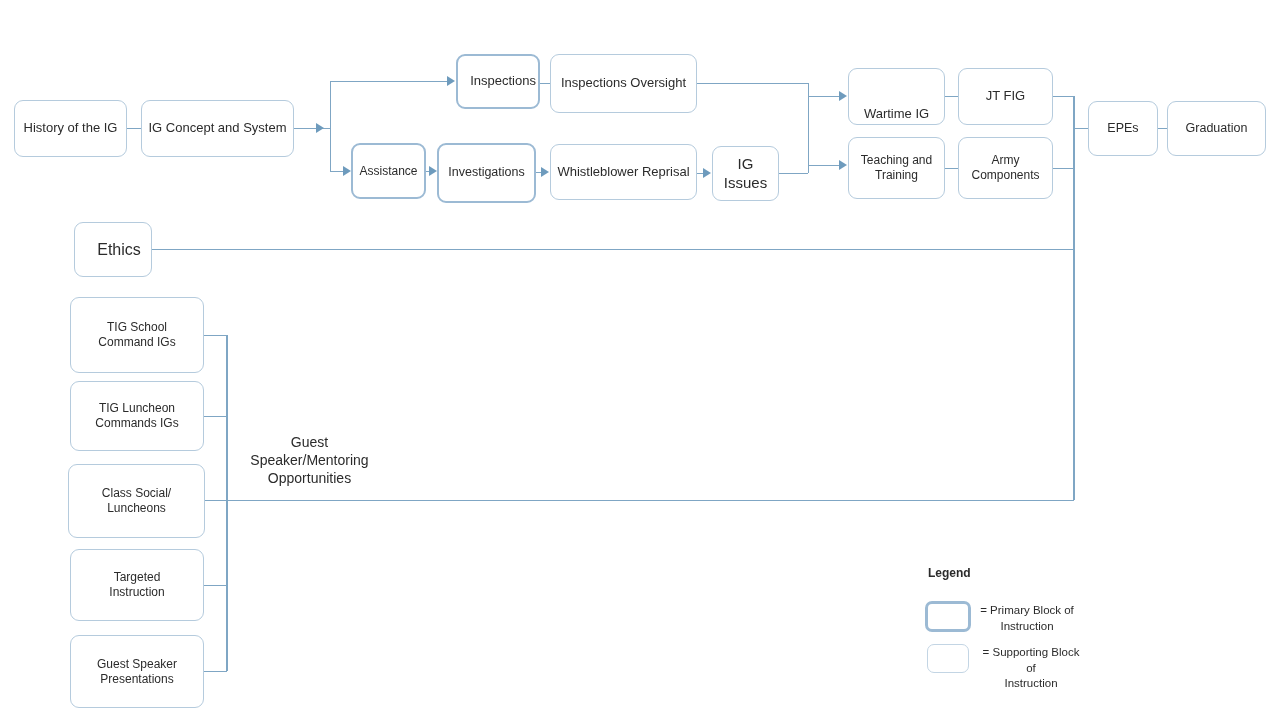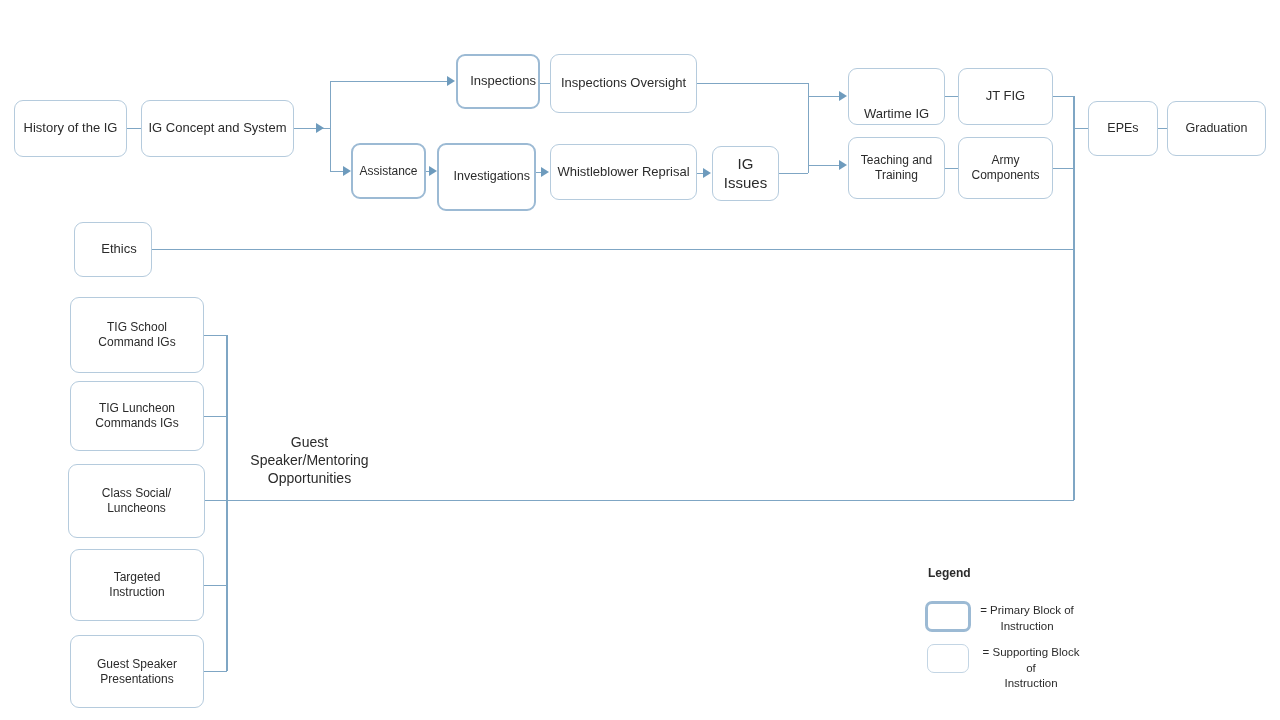--- a/index.html
+++ b/index.html
@@ -149,21 +149,21 @@
       </div>
       <div class="node primary" style="left: 456px; top: 54px; width: 84px; height: 55px; padding-left: 10px;">
         <span class="label" style="font-size: 13px;">Inspections</span>
       </div>
       <div class="node supporting" style="left: 550px; top: 54px; width: 147px; height: 59px;">
         <span class="label" style="font-size: 13px;">Inspections Oversight</span>
       </div>
       <div class="node primary" style="left: 351px; top: 143px; width: 75px; height: 56px;">
         <span class="label" style="font-size: 12px;">Assistance</span>
       </div>
-      <div class="node primary" style="left: 437px; top: 143px; width: 99px; height: 68px; justify-content: flex-end;">
+      <div class="node primary" style="left: 437px; top: 143px; width: 99px; height: 60px;">
         <span class="label" style="font-size: 12.5px;">Investigations</span>
       </div>
       <div class="node supporting" style="left: 550px; top: 144px; width: 147px; height: 56px;">
         <span class="label" style="font-size: 13px;">Whistleblower Reprisal</span>
       </div>
       <div class="node supporting" style="left: 712px; top: 146px; width: 67px; height: 55px;">
         <span class="label" style="font-size: 15px;">IG Issues</span>
       </div>
       <div class="node supporting" style="left: 848px; top: 68px; width: 97px; height: 57px;">
         <span class="label" style="font-size: 13px; margin-top: 36px;">Wartime IG</span>
@@ -179,21 +179,21 @@
         <span class="label" style="font-size: 12px;">Army
 Components</span>
       </div>
       <div class="node supporting" style="left: 1088px; top: 101px; width: 70px; height: 55px;">
         <span class="label" style="font-size: 12.5px;">EPEs</span>
       </div>
       <div class="node supporting" style="left: 1167px; top: 101px; width: 99px; height: 55px;">
         <span class="label" style="font-size: 12.5px;">Graduation</span>
       </div>
       <div class="node supporting" style="left: 74px; top: 222px; width: 78px; height: 55px;">
-        <span class="label" style="font-size: 13px; margin-left: 12px;">Ethics</span>
+        <span class="label" style="font-size: 16px; margin-left: 12px;">Ethics</span>
       </div>
       <div class="node supporting" style="left: 70px; top: 297px; width: 134px; height: 76px;">
         <span class="label" style="font-size: 12px;">TIG School
 Command  IGs</span>
       </div>
       <div class="node supporting" style="left: 70px; top: 381px; width: 134px; height: 70px;">
         <span class="label" style="font-size: 12px;">TIG Luncheon
 Commands IGs</span>
       </div>
       <div class="node supporting" style="left: 68px; top: 464px; width: 137px; height: 74px;">

